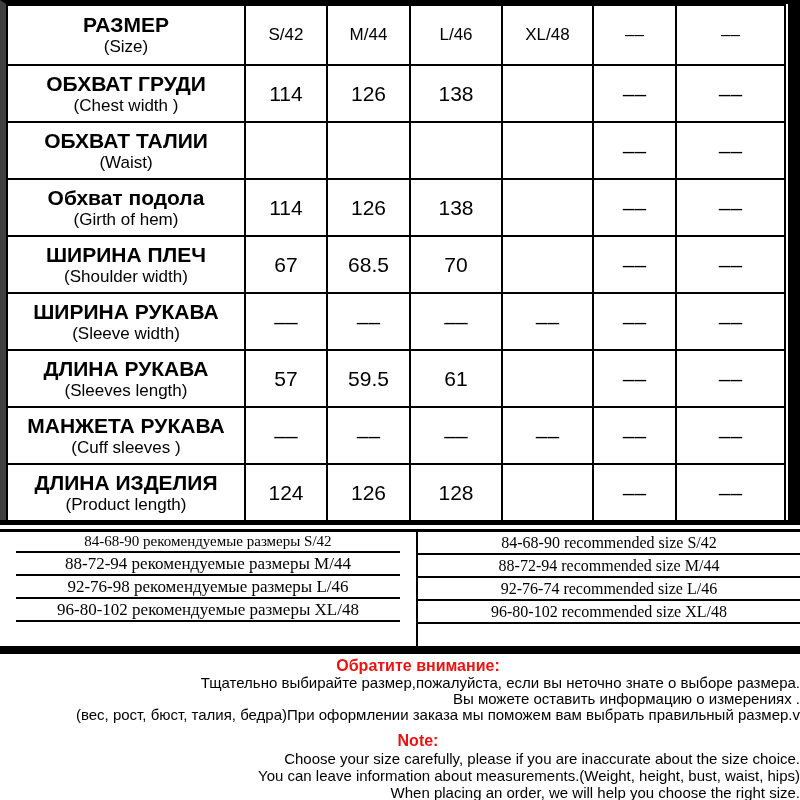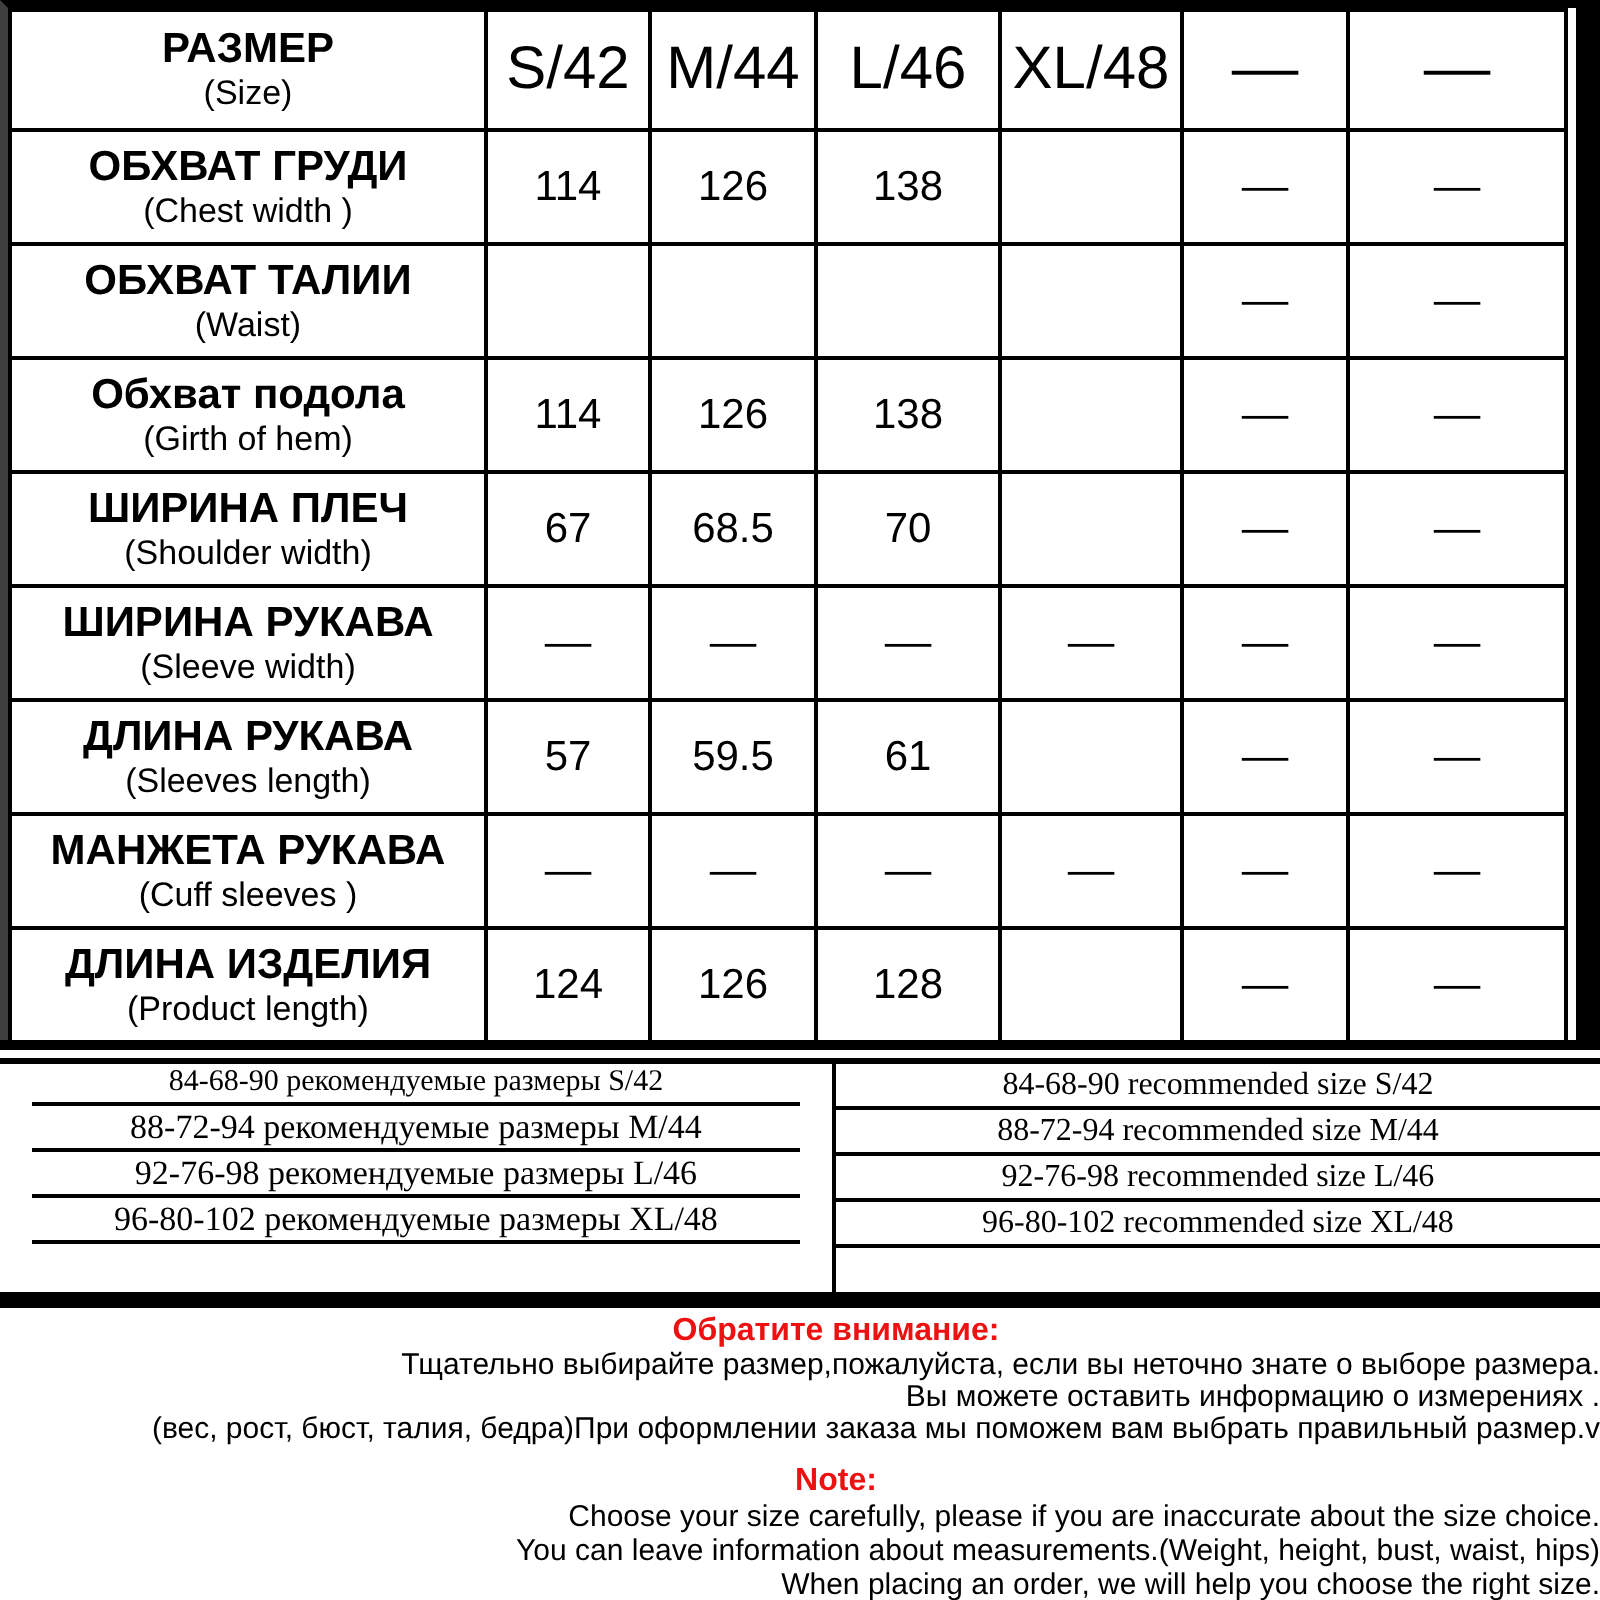--- a/index.html
+++ b/index.html
@@ -8,21 +8,21 @@
     background: #ffffff;
     font-family: "Liberation Sans", sans-serif;
     color: #000;
     overflow: hidden;
   }
   
   .table-frame {
     box-sizing: border-box;
     width: 800px; height: 520px;
     border-top: 4px solid #000;
-    border-left: 4px solid #404040;
+    border-left: 6px solid #404040;
     border-right: 12px solid #000;
     overflow: hidden;
     background: #fff;
   }
   table.size-table {
     border-collapse: collapse;
     table-layout: fixed;
     width: 778px; height: 516px;
   }
   table.size-table td {
@@ -38,21 +38,21 @@
     font-weight: bold;
     font-size: 21px;
     letter-spacing: 0px;
     line-height: 24px;
   }
   td.lbl .en {
     font-size: 17px;
     line-height: 20px;
   }
   td.val { font-size: 21px; }
-  tr.r0 td.val { font-size: 30px; }
+  tr.r0 td.val { font-size: 17px; }
   
   .bar-a { width: 800px; height: 5px; background: #000; }
   .gap-a { width: 800px; height: 4px; background: #fff; }
   .bar-b { width: 800px; height: 8px; background: #000; }
   
   .rec-section {
     box-sizing: border-box;
     width: 800px; height: 117px;
     border-top: 3px solid #000;
     display: flex;
@@ -240,21 +240,21 @@
   <div class="rec-col left">
     <div class="rec-row first">84-68-90 рекомендуемые размеры S/42</div>
     <div class="rec-row">88-72-94 рекомендуемые размеры M/44</div>
     <div class="rec-row">92-76-98 рекомендуемые размеры L/46</div>
     <div class="rec-row">96-80-102 рекомендуемые размеры XL/48</div>
     <div class="rec-row empty"></div>
   </div>
   <div class="rec-col right">
     <div class="rec-row">84-68-90 recommended size S/42</div>
     <div class="rec-row">88-72-94 recommended size M/44</div>
-    <div class="rec-row">92-76-98 recommended size L/46</div>
+    <div class="rec-row">92-76-74 recommended size L/46</div>
     <div class="rec-row">96-80-102 recommended size XL/48</div>
     <div class="rec-row empty"></div>
   </div>
 </div>
 
 <div class="bar-b"></div>
 
 <div class="notes">
   <div class="ru">
     <div class="note-title">Обратите внимание:</div>

